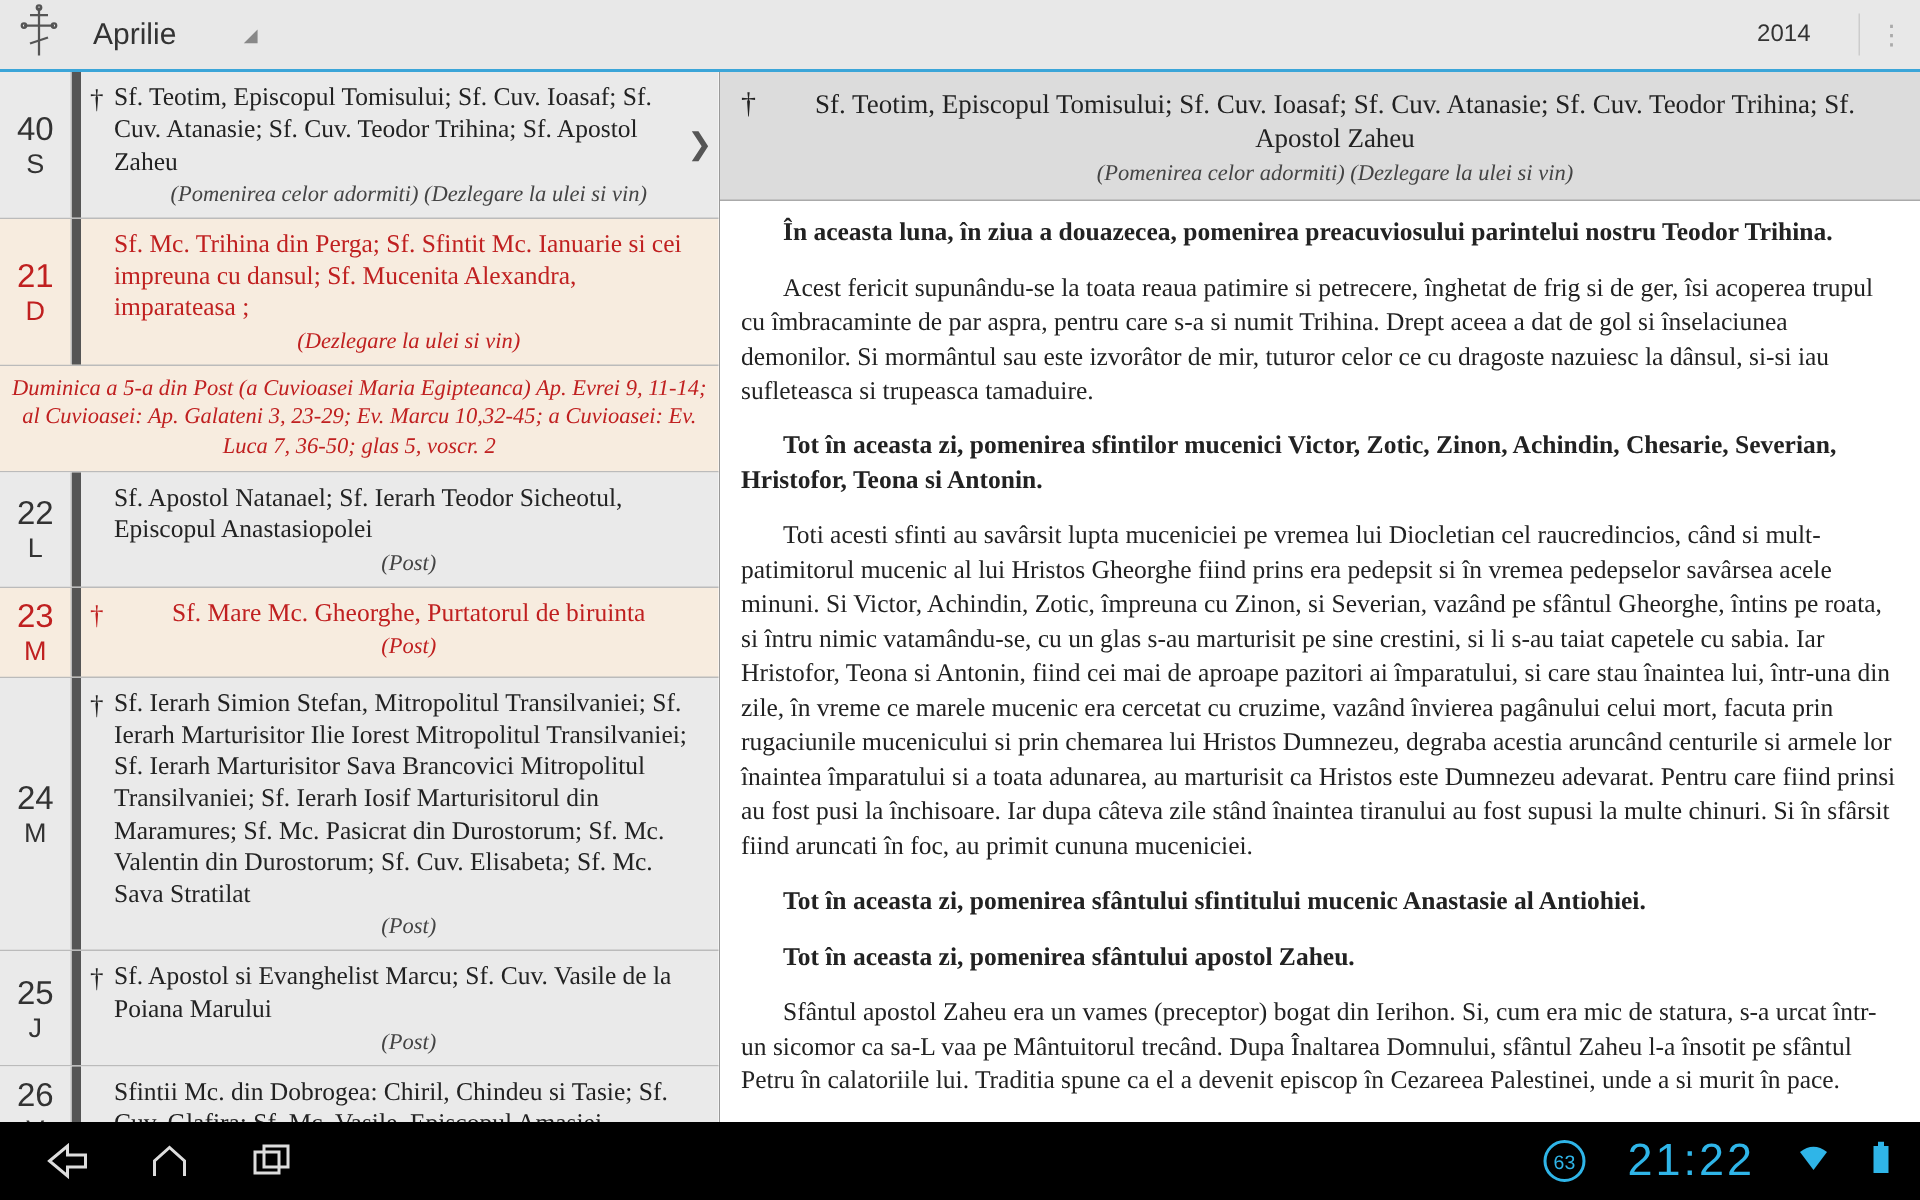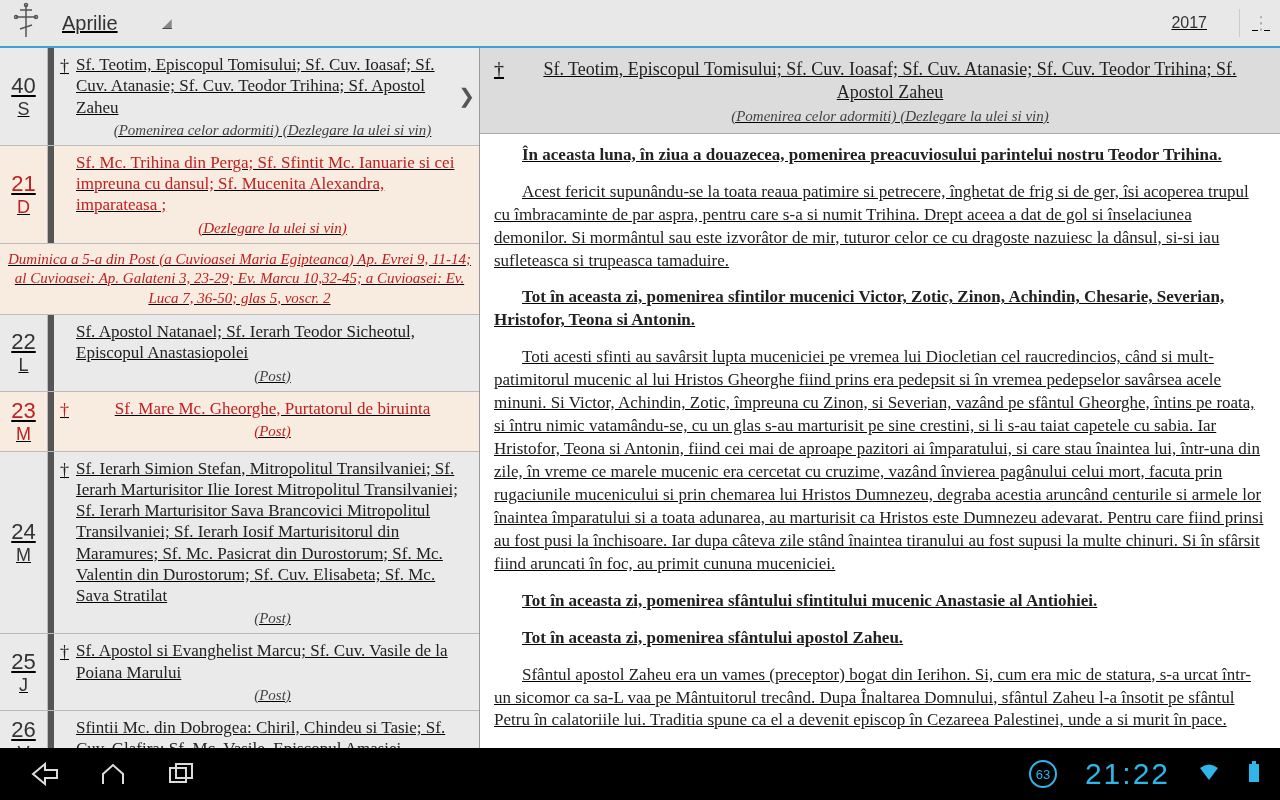--- a/index.html
+++ b/index.html
@@ -1,17 +1,17 @@
 <!DOCTYPE html>
 <html><head>
 <meta charset="utf-8">
 <style>
 * { margin: 0; padding: 0; box-sizing: border-box; }
 body { font-family: Georgia, 'Times New Roman', serif; background: #000; width: 1280px; height: 800px; overflow: hidden; position: relative; }
-.app { width: 1280px; height: 748px; background: #a3a3a3; display: flex; flex-direction: column; text-decoration: underline; }
+.app { width: 1280px; height: 748px; background: #a3a3a3; display: flex; flex-direction: column; }
 .titlebar { height: 48px; background: #e8e8e8; display: flex; align-items: center; padding: 0 10px; border-bottom: 2px solid #3ba5d8; font-family: Arial, sans-serif; }
 .titlebar .cross-icon { margin-right: 20px; }
 .titlebar .month { font-size: 20px; color: #333; flex: 0 0 auto; margin-right: 10px; }
 .titlebar .spinner-arrow { color: #888; font-size: 12px; margin-left: 35px; }
 .titlebar .spacer { flex: 1; }
 .titlebar .year { font-size: 16px; color: #333; margin-right: 20px; }
 .titlebar .divider { width: 1px; height: 28px; background: #ccc; margin: 0 12px; }
 .titlebar .menu-icon { color: #aaa; font-size: 18px; cursor: pointer; }
 .content { flex: 1; display: flex; overflow: hidden; }
 .left-panel { width: 480px; overflow-y: auto; border-right: 1px solid #999; background: #fff; }
@@ -64,21 +64,21 @@
             <line x1="10" y1="28" x2="22" y2="24"></line>
             <circle cx="16" cy="4" r="1.5"></circle>
             <circle cx="6" cy="16" r="1.5"></circle>
             <circle cx="26" cy="16" r="1.5"></circle>
           </g>
         </svg>
     </span>
     <span class="month">Aprilie</span>
     <span class="spinner-arrow">◢</span>
     <span class="spacer"></span>
-    <span class="year">2017</span>
+    <span class="year">2014</span>
     <span class="divider"></span>
     <span class="menu-icon">⋮</span>
   </div>
   <div class="content">
     <div class="left-panel" id="left-panel">
         <div class="day-row">
           <div class="date-cell">
             <div class="num">40</div>
             <div class="dow">S</div>
           </div>

